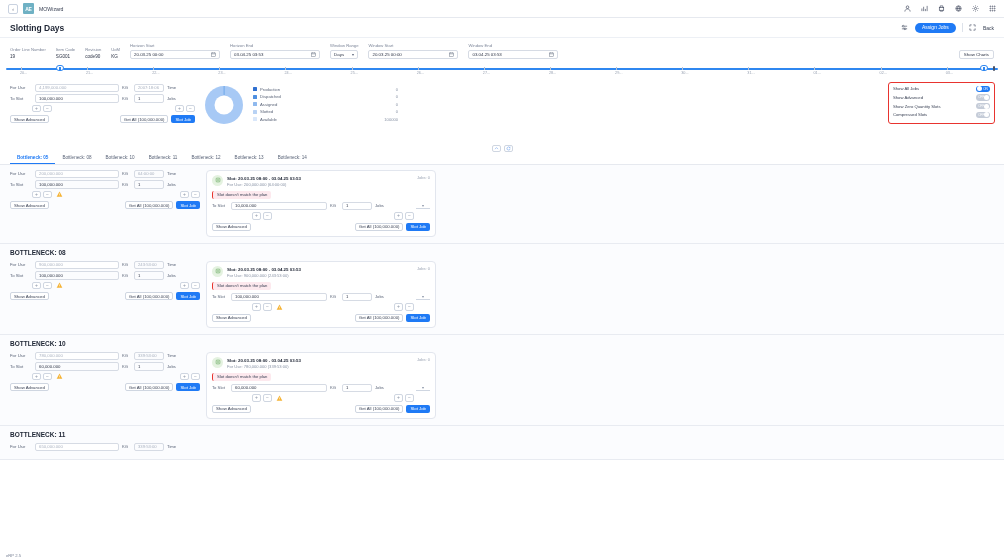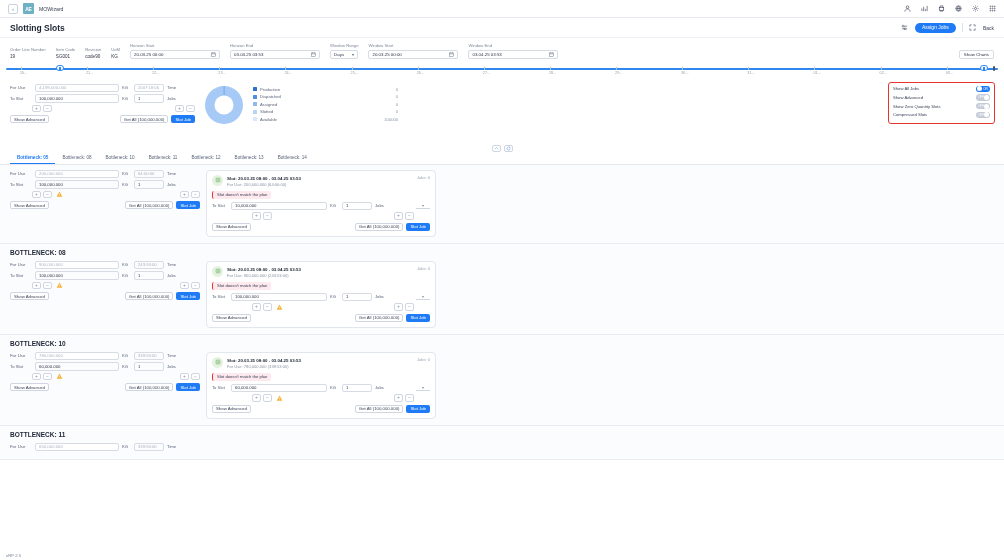--- a/index.html
+++ b/index.html
@@ -316,21 +316,21 @@
           <circle cx="13" cy="8" r="1"></circle>
           <circle cx="3" cy="13" r="1"></circle>
           <circle cx="8" cy="13" r="1"></circle>
           <circle cx="13" cy="13" r="1"></circle>
         </svg>
       </span>
   </div>
 </div>
 
 <div class="page-header">
-  <div class="page-title">Slotting Slots</div>
+  <div class="page-title">Slotting Days</div>
   <div class="ph-spacer"></div>
   <div class="ph-right">
     <span class="ico-sm">
         <svg viewBox="0 0 16 16">
           <circle cx="5" cy="5" r="2"></circle>
           <path d="M7 5h7M2 5h1M11 11h3M2 11h7"></path>
           <circle cx="9" cy="11" r="2"></circle>
         </svg>
       </span>
     <button class="btn-primary">Assign Jobs</button>

